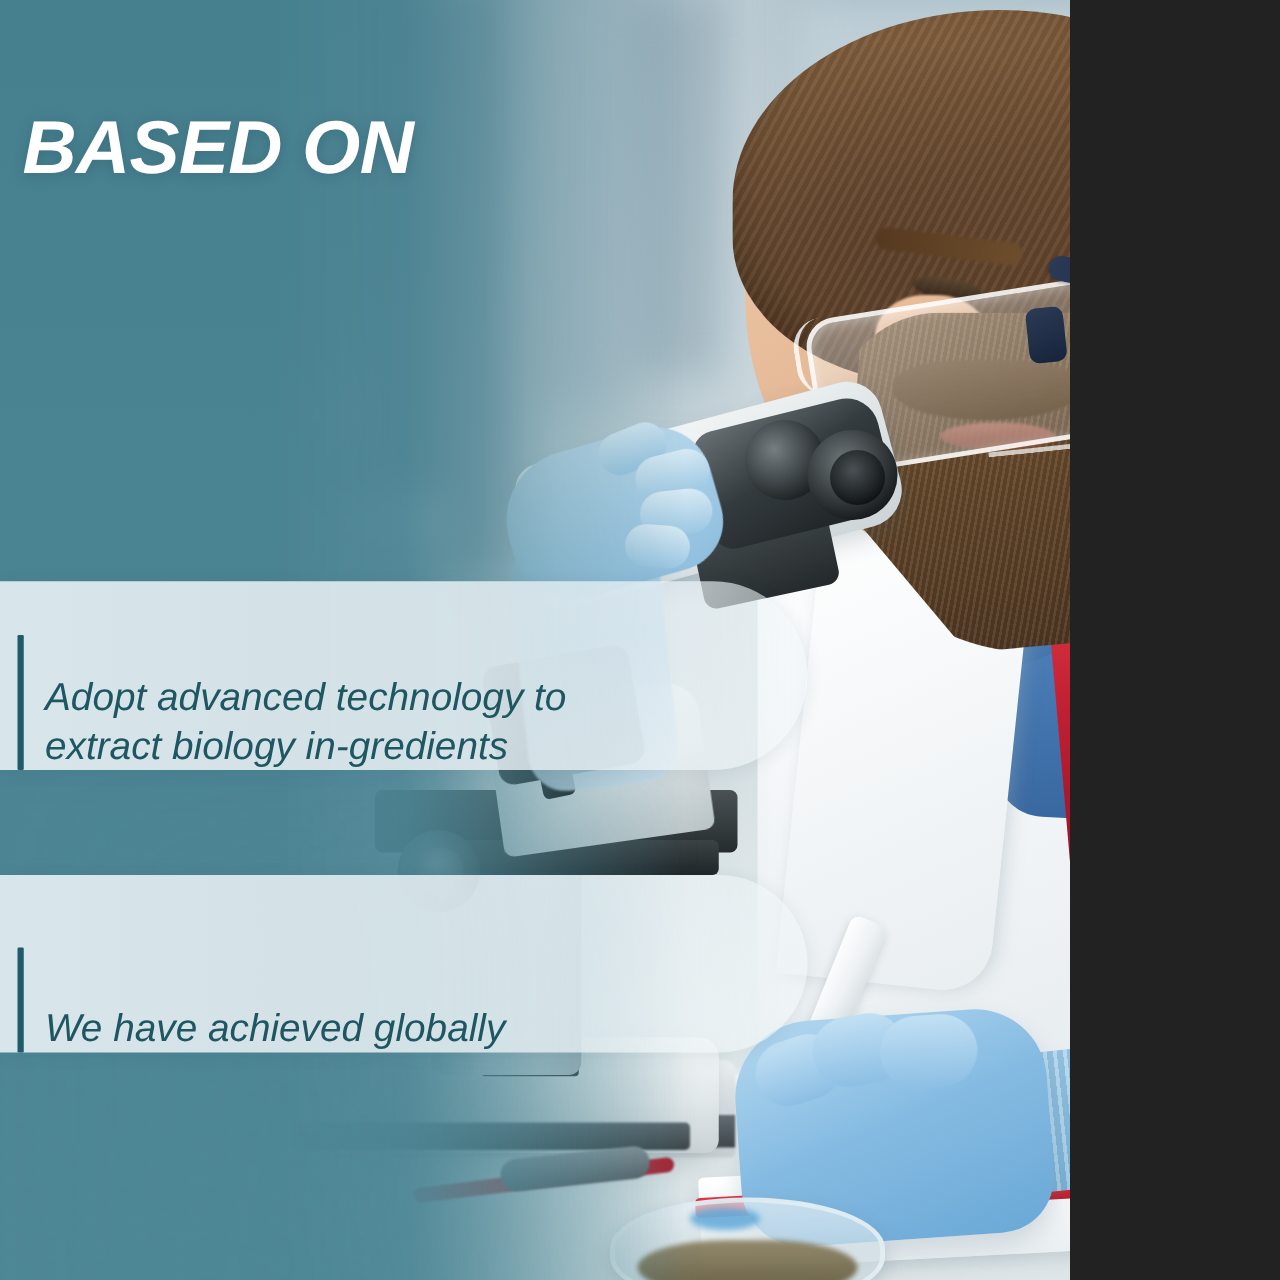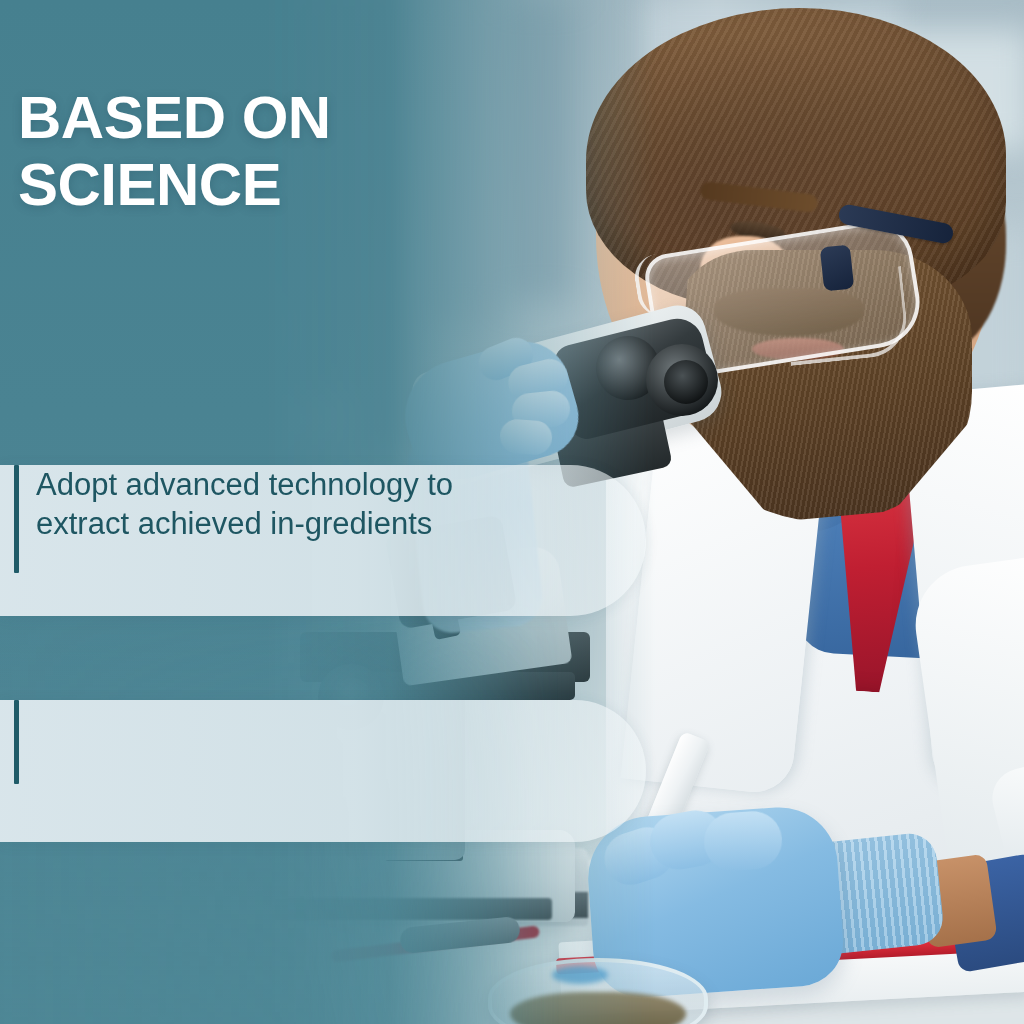--- a/index.html
+++ b/index.html
@@ -4,24 +4,25 @@
 <title>Based On Extraordinary Science</title>
 <style>
   * { margin:0; padding:0; box-sizing:border-box; }
   html,body{ background:#222; }
   body{
     font-family:"Liberation Sans", sans-serif;
     display:flex; align-items:flex-start; justify-content:flex-start;
   }
   .banner{
     position:relative;
-    width:1024px; height:1024px;
+    width:856px; height:1024px;
     overflow:hidden;
     background:#b9c9d2;
     user-select:none;
+    font-style:italic;
   }
 
   
   .photo{ position:absolute; inset:0; overflow:hidden; }
 
   
   .bg-room{
     position:absolute; inset:0;
     background:
       linear-gradient(180deg,#a8bcc6 0%,#b7c8d0 22%,#c3d2d8 46%,#cdd9dd 62%,#dde7e9 78%,#e9f0f1 100%);
@@ -446,21 +447,21 @@
     position:absolute; left:18px; top:84px; width:700px;
     color:#ffffff;
     font-size:60px; line-height:1.12; font-weight:bold;
     letter-spacing:-0.5px;
     text-shadow:0 2px 10px rgba(30,70,85,.30);
   }
   .headline .hl-line{ display:block; white-space:nowrap; }
 
   .callout{
     position:absolute; left:0;
-    display:flex; align-items:flex-start;
+    display:flex; align-items:flex-end;
     background:linear-gradient(90deg, rgba(222,233,238,.96) 0%, rgba(220,232,237,.93) 55%, rgba(236,243,246,.72) 82%, rgba(240,246,248,.52) 100%);
     border-radius:0 120px 120px 0;
     box-shadow:0 2px 14px rgba(40,80,95,.10);
   }
   .callout-1{ top:465px; width:646px; height:151px; }
   .callout-2{ top:700px; width:646px; height:142px; }
 
   .accent-bar{
     flex:0 0 auto;
     width:5px; margin-left:14px; margin-right:17px;
@@ -579,30 +580,30 @@
     <div class="petri-blue"></div>
 
     <div class="photo-soften"></div>
   </div>
 
   <div class="teal-overlay"></div>
   <div class="teal-bottom"></div>
 
   <h1 class="headline">
     <span class="hl-line">BASED ON</span>
-    <span class="hl-line">SCIENCE</span>
   </h1>
 
   <div class="callout callout-1">
     <div class="accent-bar"></div>
     <div class="callout-text">
       <span class="ct-line">Adopt advanced technology to</span>
-      <span class="ct-line">extract achieved in-gredients</span>
+      <span class="ct-line">extract biology in-gredients</span>
     </div>
   </div>
 
   <div class="callout callout-2">
     <div class="accent-bar"></div>
     <div class="callout-text">
+      <span class="ct-line">We have achieved globally</span>
     </div>
   </div>
 
 </div>
 
 </body></html>

